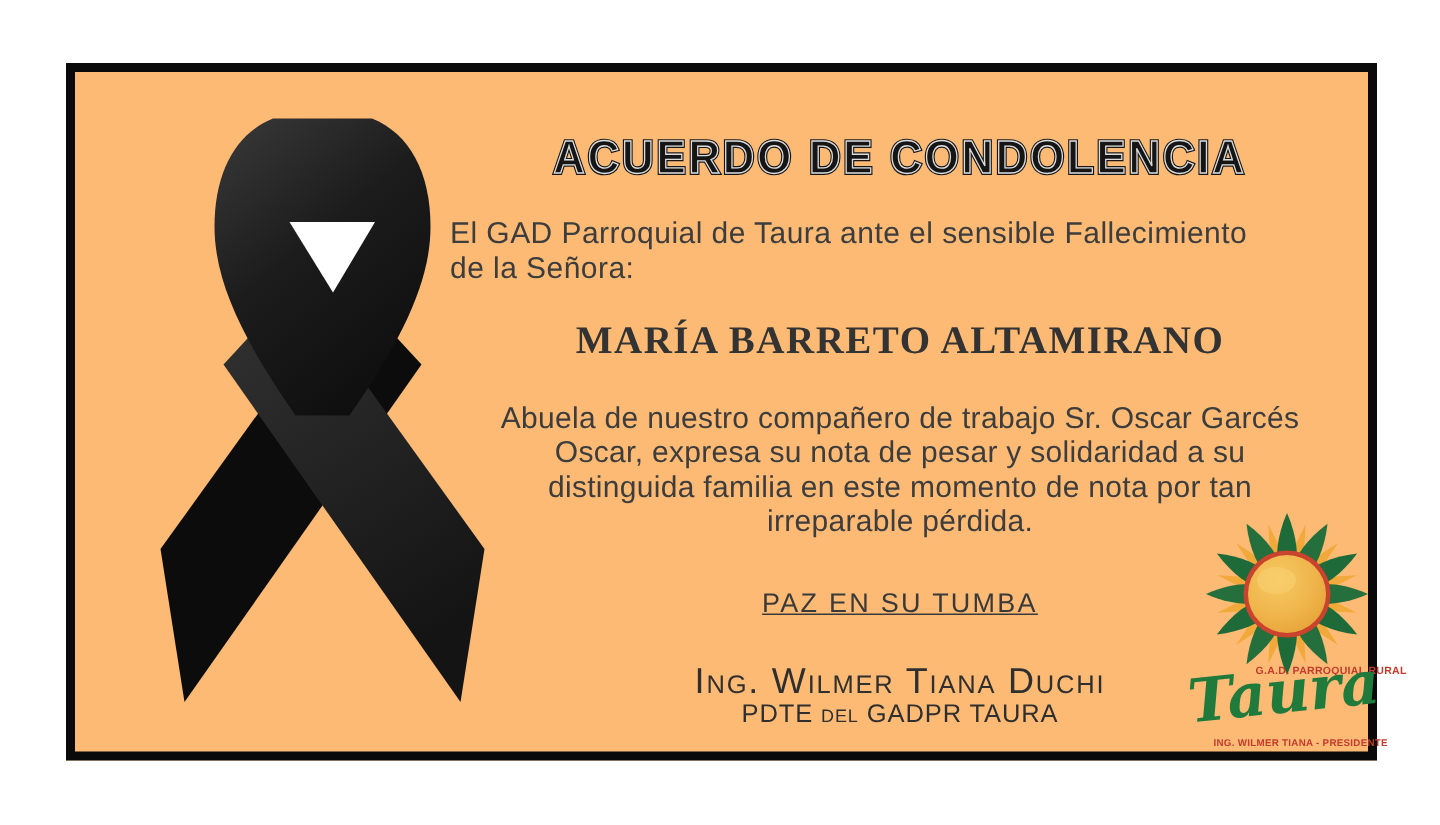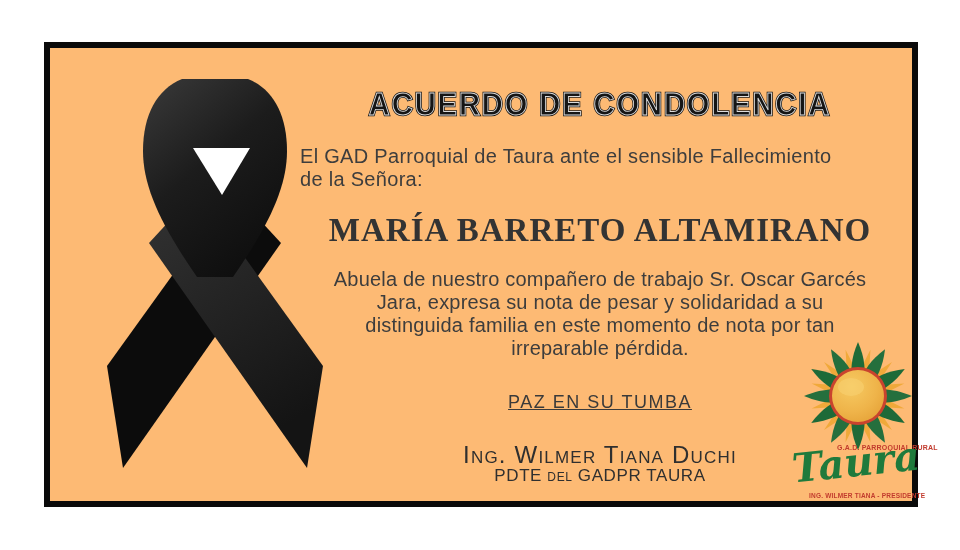--- a/index.html
+++ b/index.html
@@ -20,21 +20,21 @@
   }
   .title-inline{
     position:absolute;left:0;top:0;width:100%;color:transparent;
     -webkit-text-stroke:0.9px #dcdcdc;pointer-events:none;
   }
 
   .intro{position:absolute;left:250px;top:97px;width:600px;
     font-size:20px;line-height:23px;color:#3d3d3d;letter-spacing:0.3px;}
 
   .deceased{position:absolute;left:230px;top:164px;width:640px;text-align:center;
-    font-family:"Liberation Serif",serif;font-weight:bold;font-size:33px;
+    font-family:"Liberation Serif",serif;font-weight:bold;font-size:26px;
     letter-spacing:1px;color:#333333;white-space:nowrap;}
 
   .body-text{position:absolute;left:250px;top:220px;width:600px;text-align:center;
     font-size:20px;line-height:23px;color:#3d3d3d;letter-spacing:0.2px;}
 
   .farewell{position:absolute;left:250px;top:344px;width:600px;text-align:center;
     font-size:18px;letter-spacing:1.5px;color:#3a3a3a;text-decoration:underline;}
 
   .signature{position:absolute;left:250px;top:396px;width:600px;text-align:center;color:#2f2f2f;}
   .sig-name{font-variant:small-caps;font-size:24px;letter-spacing:1.2px;line-height:22px;}
@@ -85,21 +85,21 @@
 
     <div class="intro">
       <div>El GAD Parroquial de Taura ante el sensible Fallecimiento</div>
       <div>de la Señora:</div>
     </div>
 
     <div class="deceased">MARÍA BARRETO ALTAMIRANO</div>
 
     <div class="body-text">
       <div>Abuela de nuestro compañero de trabajo Sr. Oscar Garcés</div>
-      <div>Jara, expresa su nota de pesar y solidaridad a su</div>
+      <div>Oscar, expresa su nota de pesar y solidaridad a su</div>
       <div>distinguida familia en este momento de nota por tan</div>
       <div>irreparable pérdida.</div>
     </div>
 
     <div class="farewell">PAZ EN SU TUMBA</div>
 
     <div class="signature">
       <div class="sig-name">Ing. Wilmer Tiana Duchi</div>
       <div class="sig-role">PDTE del GADPR TAURA</div>
     </div>

